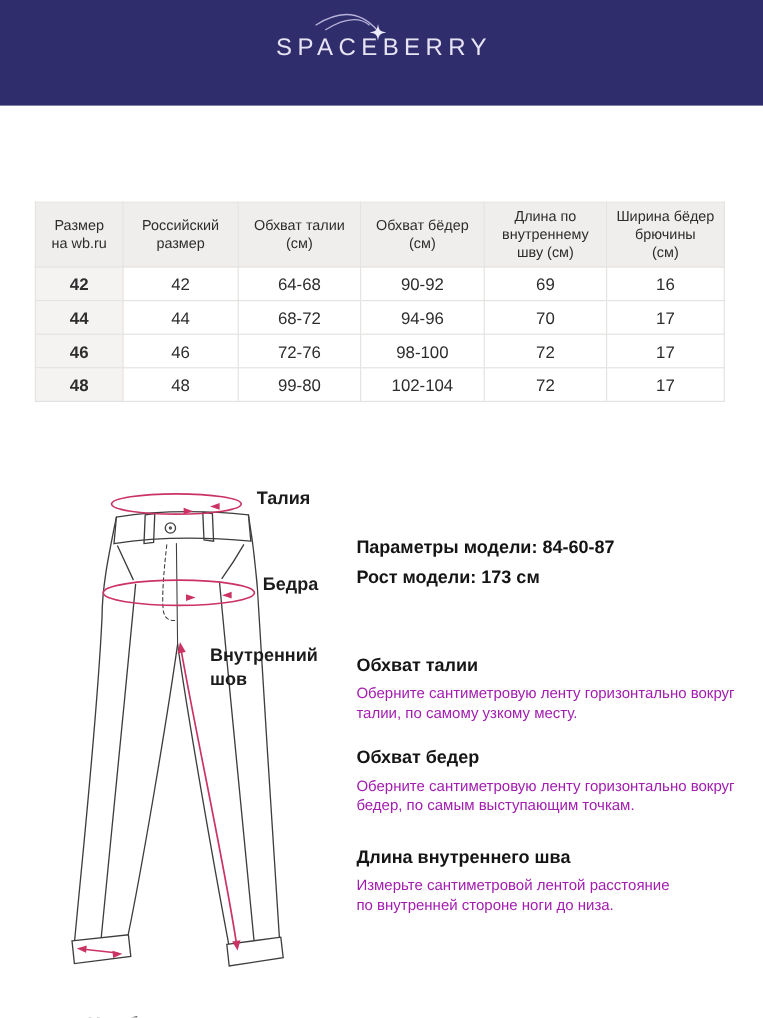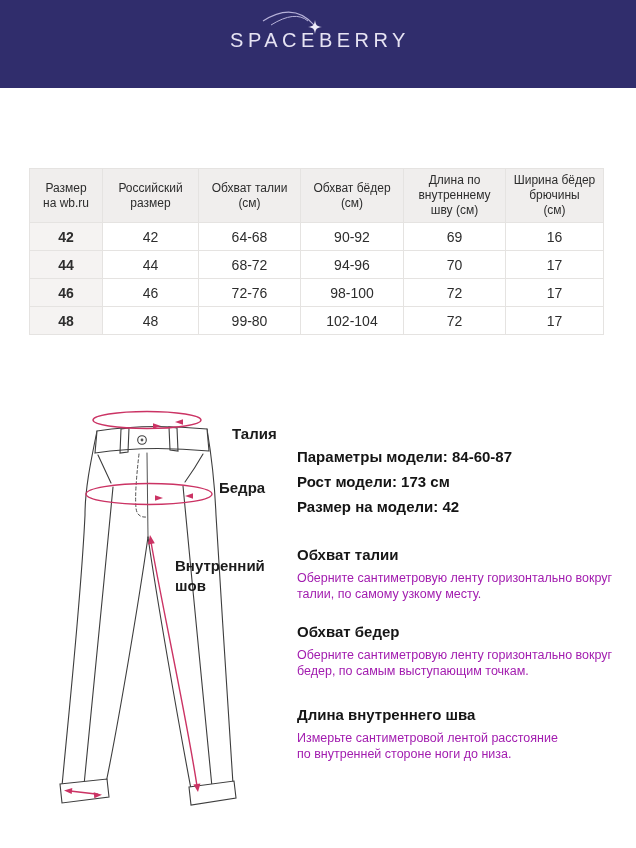--- a/index.html
+++ b/index.html
@@ -32,23 +32,23 @@
   }
   .size-table th {
     height:54px; background:#f0eeed; font-weight:400; font-size:12px;
     line-height:15px; white-space:pre-line; padding:2px 3px;
   }
   .size-table td { height:28px; font-size:14px; background:#ffffff; }
   .size-table td.col-first { background:#f5f3f2; font-weight:700; }
 
   
   .diag-label { position:absolute; font-weight:700; color:#1b1b1b; font-size:15px; }
-  .lbl-waist  { left:214px; top:425px;margin-left:18px; }
+  .lbl-waist  { left:214px; top:407px; }
   .lbl-hips   { left:219px; top:479px; }
-  .lbl-inseam { left:175px; top:556px; width:105px; line-height:20px; }
+  .lbl-inseam { left:175px; top:537px; width:105px; line-height:20px; }
   .lbl-hem    { left:73px;  top:809px; font-size:15.5px;margin-top:36px; }
 
   
   .model-info { position:absolute; left:297px; top:444px; }
   .model-line { font-size:15px; line-height:25px; color:#141414; }
   .ml-label { font-weight:700; }
   .ml-value { font-weight:700;margin-top:28px; }
 
   .guide-section { position:absolute; left:297px; width:330px; }
   .guide-1 { top:546px; } .guide-2 { top:623px; } .guide-3 { top:706px; }
@@ -194,24 +194,20 @@
 
   <div class="model-info">
     <div class="model-line">
       <span class="ml-label">Параметры модели:</span>
       <span class="ml-value">84-60-87</span>
     </div>
     <div class="model-line">
       <span class="ml-label">Рост модели:</span>
       <span class="ml-value">173 см</span>
     </div>
-    <div class="model-line">
-      <span class="ml-label">Размер на модели:</span>
-      <span class="ml-value">42</span>
-    </div>
   </div>
 
   <div class="guide-section guide-1">
     <div class="guide-title">Обхват талии</div>
     <div class="guide-text">Оберните сантиметровую ленту горизонтально вокруг
 талии, по самому узкому месту.</div>
   </div>
   <div class="guide-section guide-2">
     <div class="guide-title">Обхват бедер</div>
     <div class="guide-text">Оберните сантиметровую ленту горизонтально вокруг

